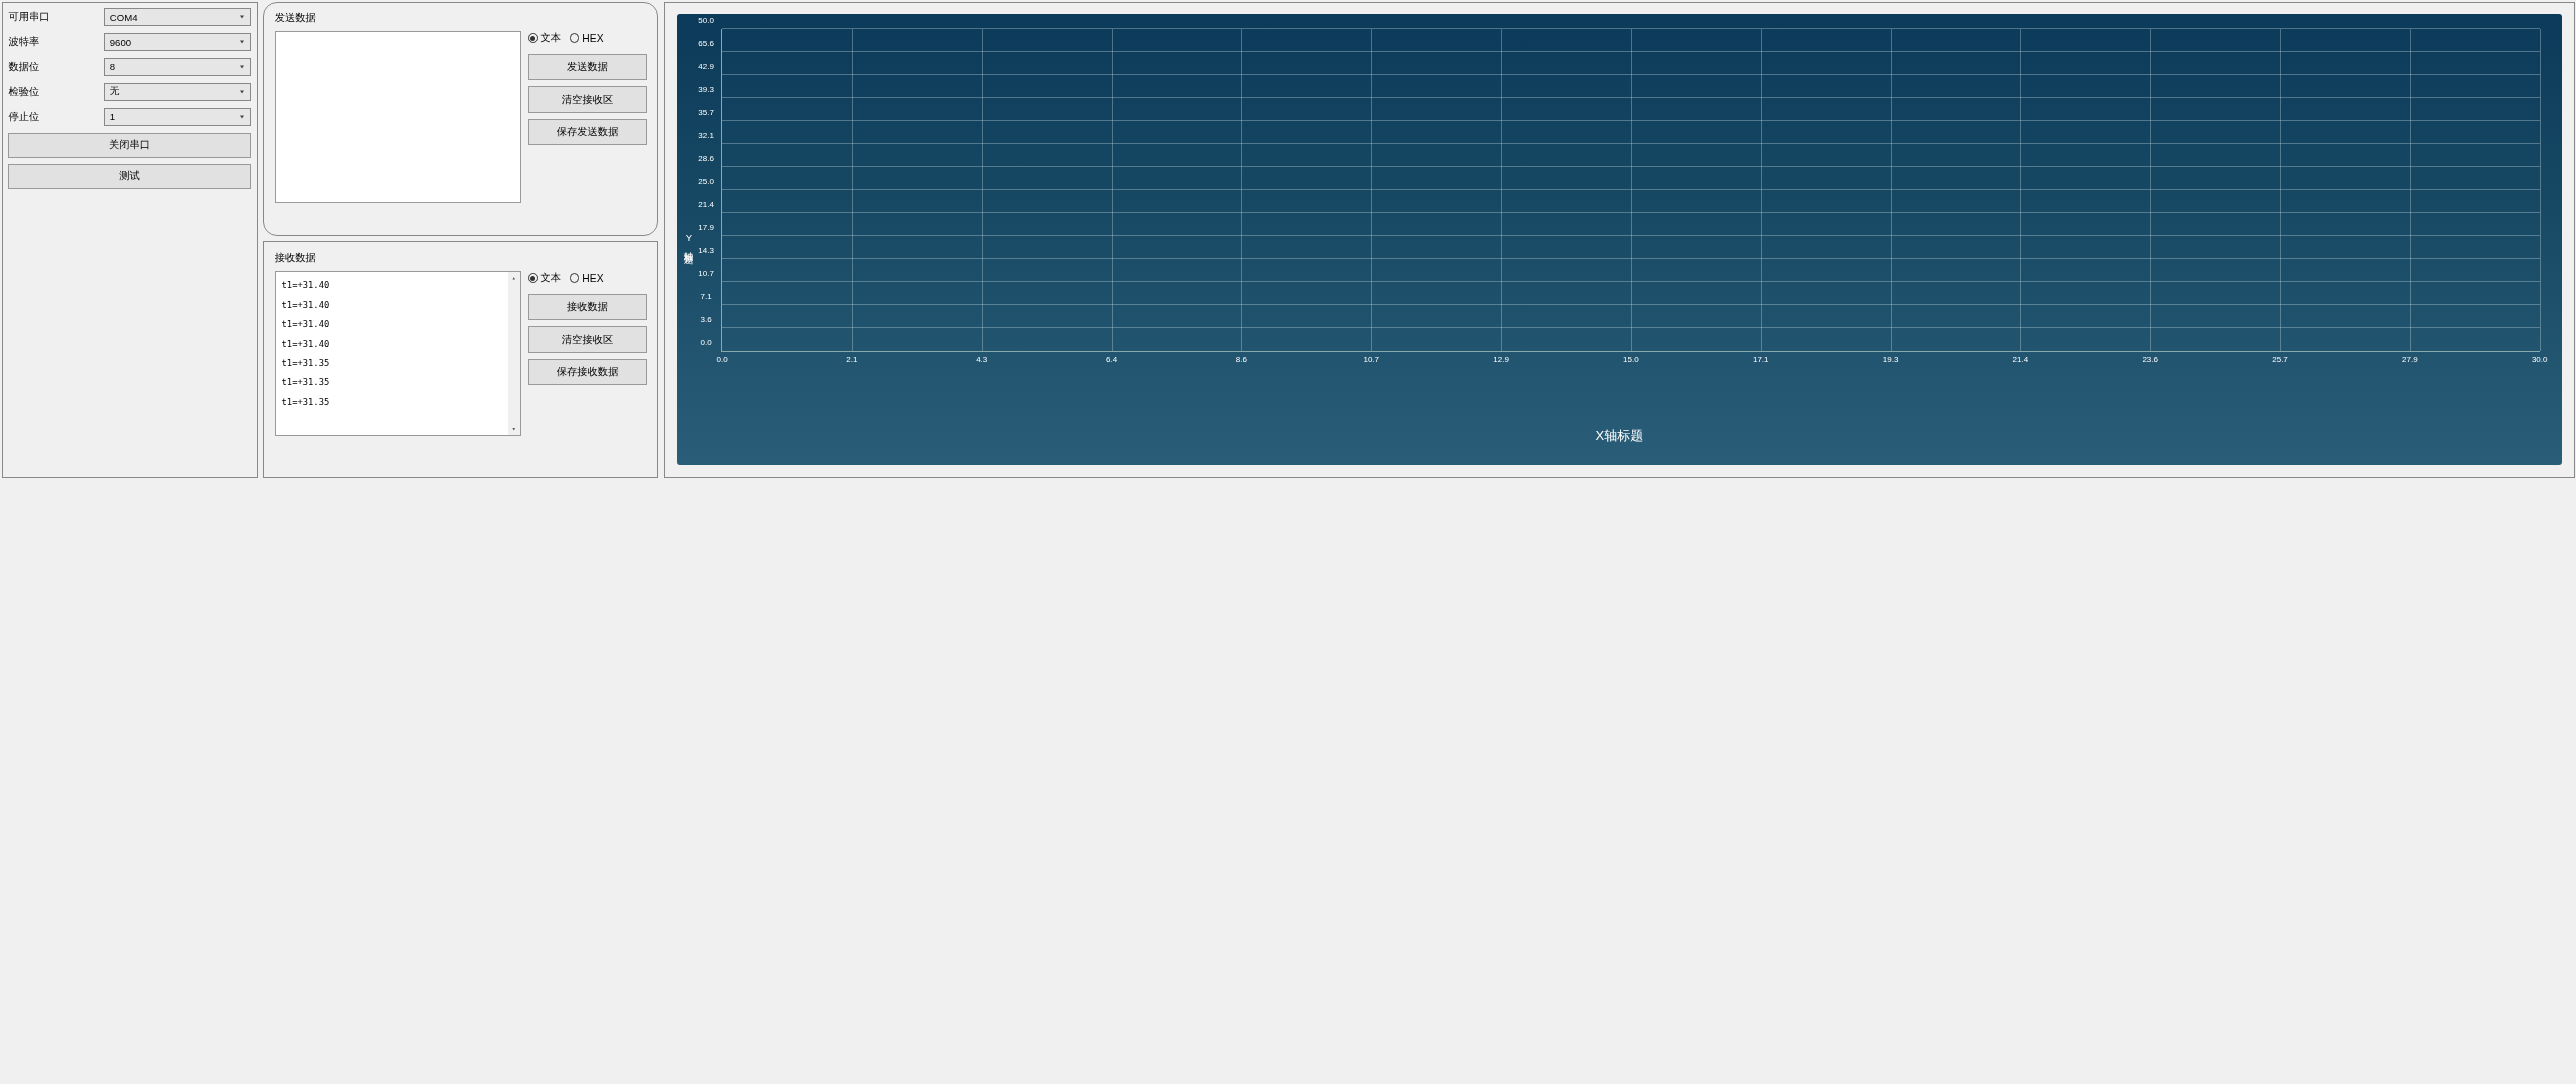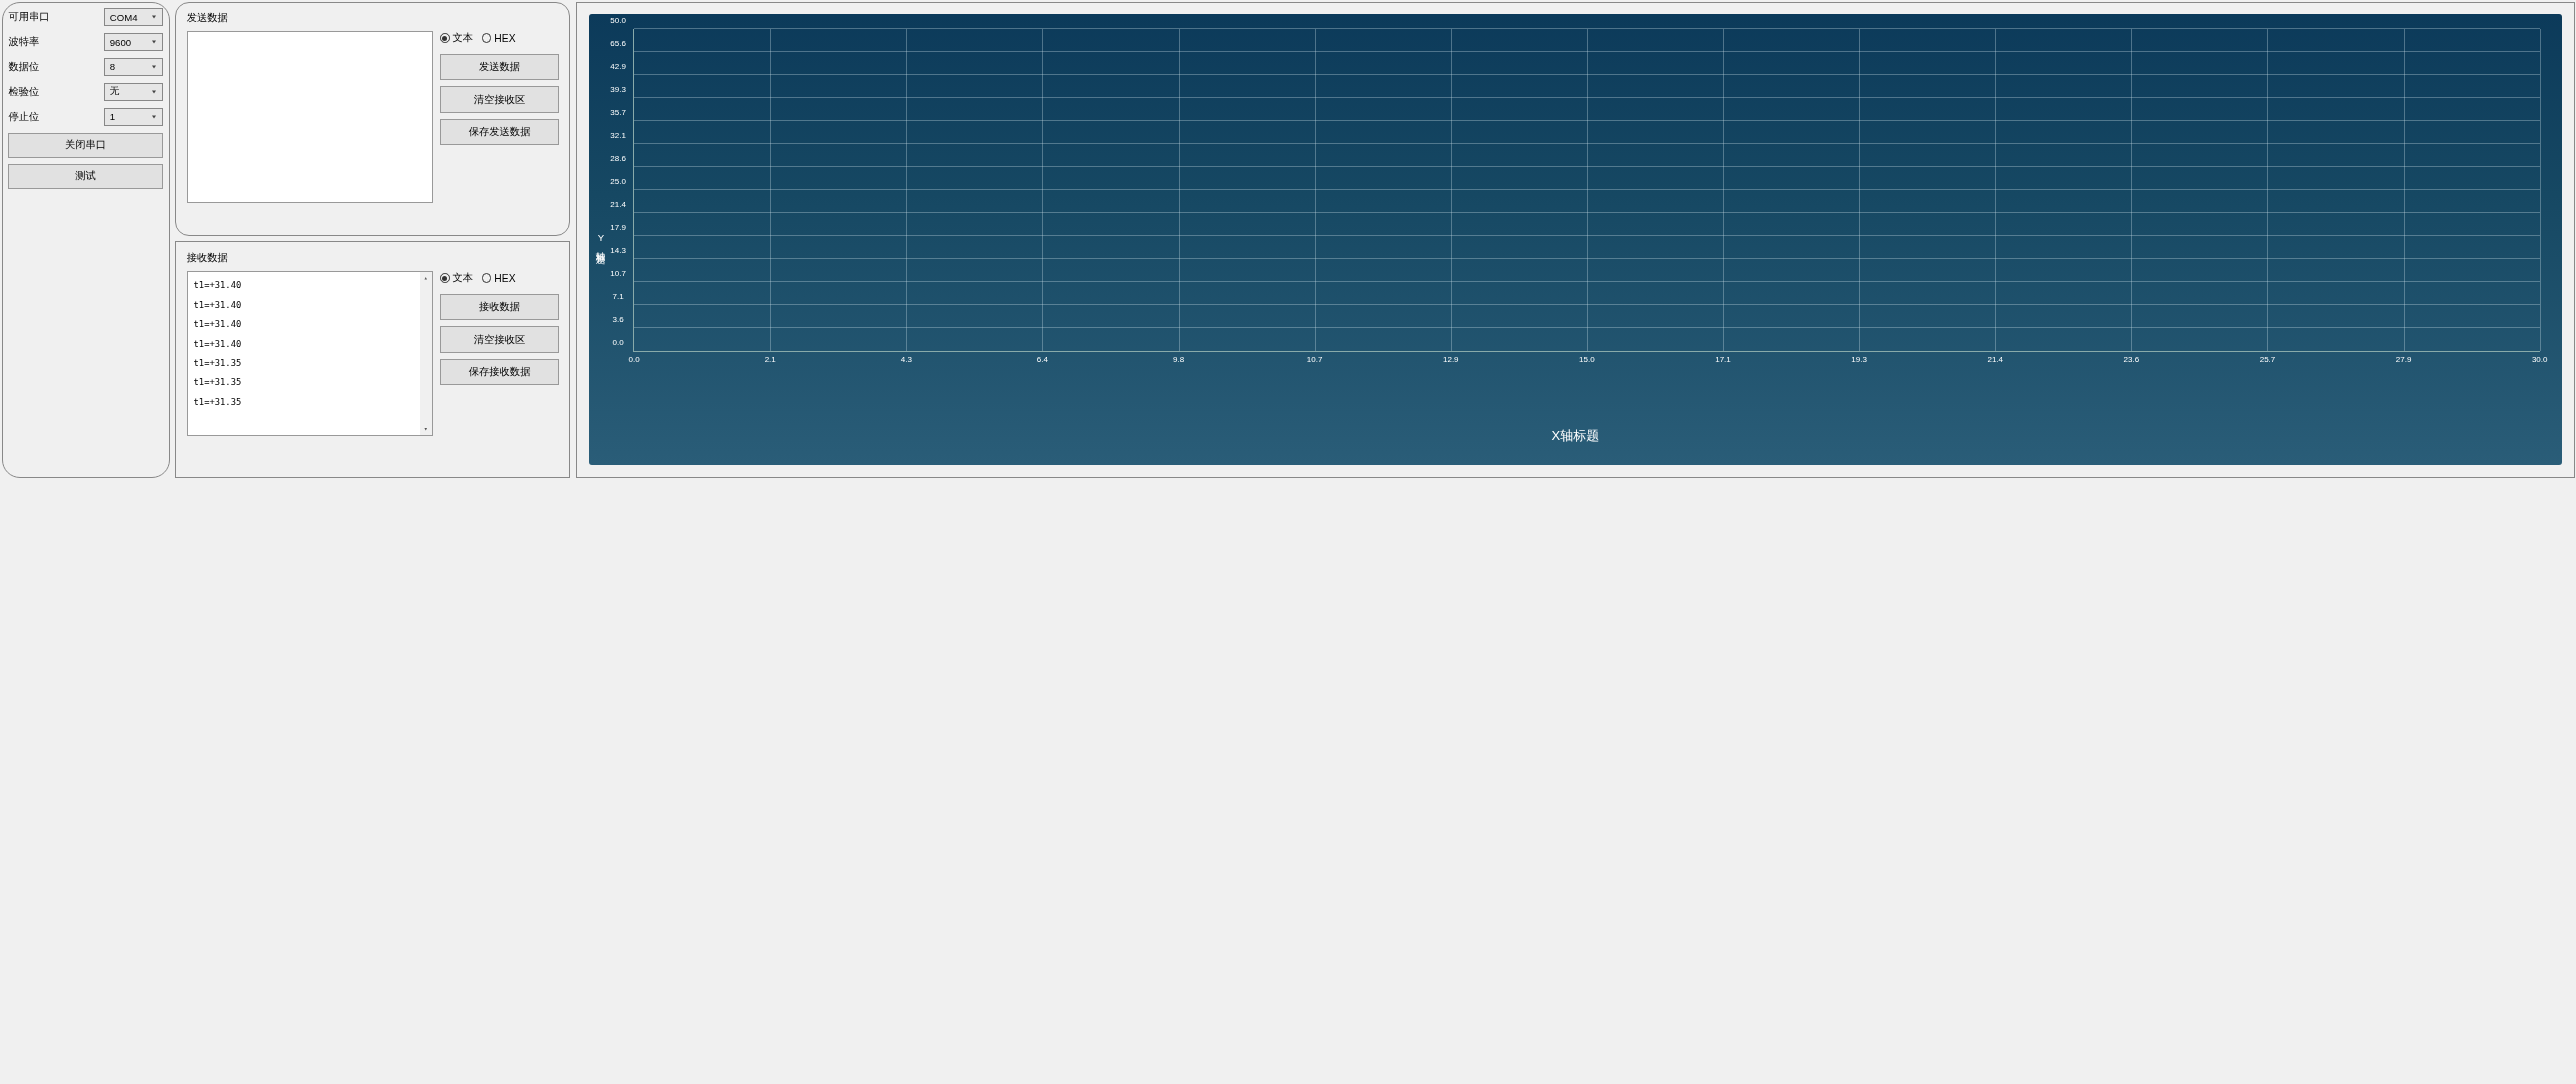--- a/index.html
+++ b/index.html
@@ -17,23 +17,22 @@
 .main-layout {
   display: flex;
   gap: 5.9px;
 }
 .panel {
   border: 0.7px solid #888;
   background: #f0f0f0;
   padding: 5.9px;
 }
 .left-panel {
-  width: 168px;
+  width: 256px;
   height: 476px;
-  border-radius: 18px;
 }
 .middle-panel {
   width: 395px;
   height: 476px;
   padding: 0;
   display: flex;
   flex-direction: column;
   gap: 5.9px;
   border: none;
   background: transparent;
@@ -397,21 +396,21 @@
           <div class="gridline-h" style="bottom: 100%;"></div>
           <div class="y-tick" style="bottom: 100%;">50.0</div>
           <div class="x-tick" style="left: 0%;">0.0</div>
           <div class="gridline-v" style="left: 7.14286%;"></div>
           <div class="x-tick" style="left: 7.14286%;">2.1</div>
           <div class="gridline-v" style="left: 14.2857%;"></div>
           <div class="x-tick" style="left: 14.2857%;">4.3</div>
           <div class="gridline-v" style="left: 21.4286%;"></div>
           <div class="x-tick" style="left: 21.4286%;">6.4</div>
           <div class="gridline-v" style="left: 28.5714%;"></div>
-          <div class="x-tick" style="left: 28.5714%;">9.8</div>
+          <div class="x-tick" style="left: 28.5714%;">8.6</div>
           <div class="gridline-v" style="left: 35.7143%;"></div>
           <div class="x-tick" style="left: 35.7143%;">10.7</div>
           <div class="gridline-v" style="left: 42.8571%;"></div>
           <div class="x-tick" style="left: 42.8571%;">12.9</div>
           <div class="gridline-v" style="left: 50%;"></div>
           <div class="x-tick" style="left: 50%;">15.0</div>
           <div class="gridline-v" style="left: 57.1429%;"></div>
           <div class="x-tick" style="left: 57.1429%;">17.1</div>
           <div class="gridline-v" style="left: 64.2857%;"></div>
           <div class="x-tick" style="left: 64.2857%;">19.3</div>

